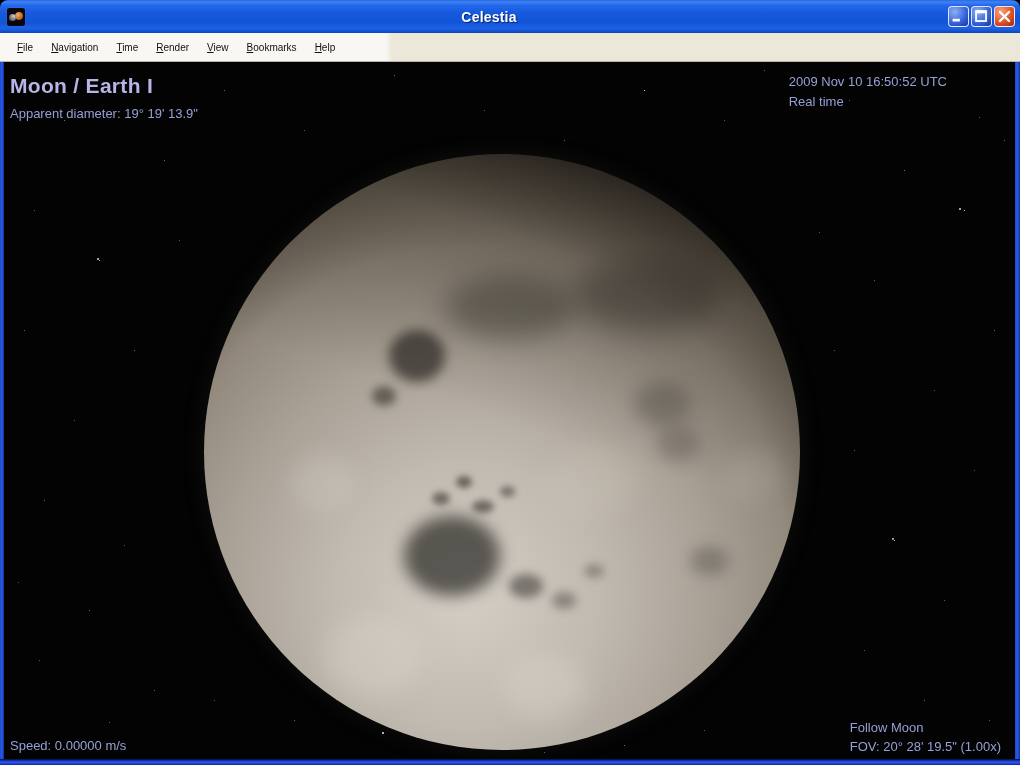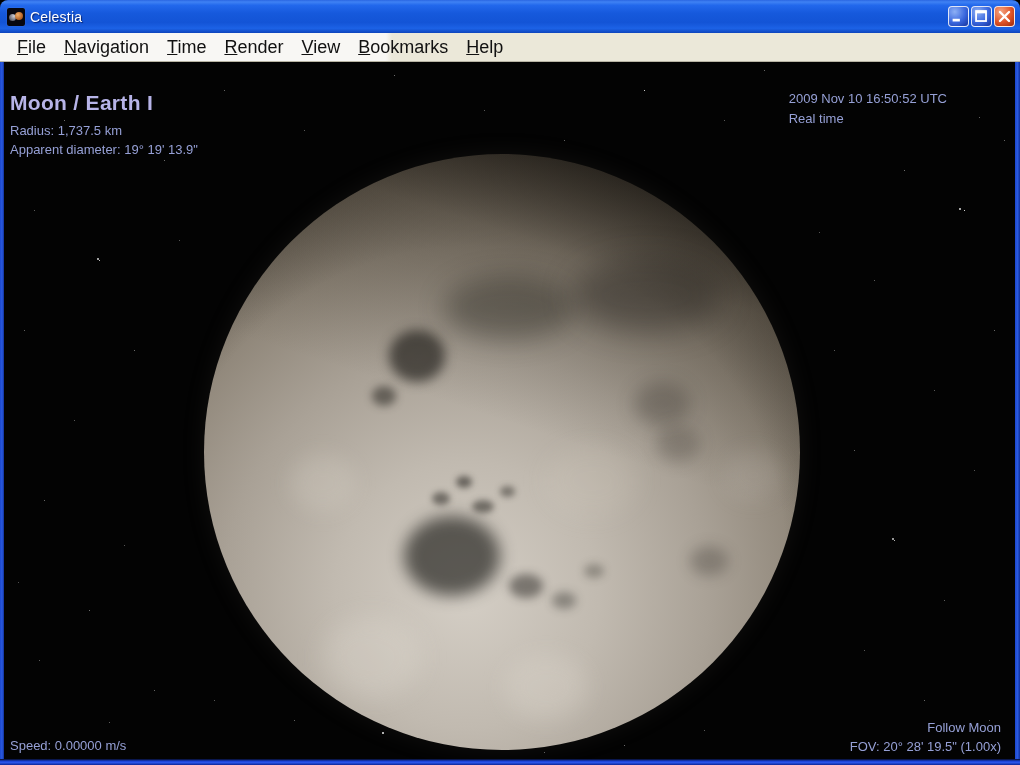--- a/index.html
+++ b/index.html
@@ -18,34 +18,34 @@
   
   .titlebar{height:33px;flex:0 0 33px;display:flex;align-items:center;padding:0 5px 0 7px;
     background:linear-gradient(180deg,#2a66e2 0%,#3f82f4 6%,#2268ec 16%,#1659dc 40%,#1354d6 68%,#1c62e6 86%,#0e44bc 100%);
     position:relative;z-index:50;}
   .app-icon{width:18px;height:18px;margin-right:5px;border-radius:2px;background:#07070f;
     position:relative;flex:0 0 18px;box-shadow:0 0 1px rgba(255,255,255,.4);}
   .app-icon .planet{position:absolute;right:2px;top:4px;width:8px;height:8px;border-radius:50%;
     background:radial-gradient(circle at 35% 35%,#f2b06a,#b05c20 70%,#743308);}
   .app-icon .crescent{position:absolute;left:2px;top:6px;width:7px;height:7px;border-radius:50%;
     background:radial-gradient(circle at 70% 30%,#cfcfd6,#5a5a66 75%);}
-  .title-text{color:#fff;font-weight:normal;font-size:14px;letter-spacing:.2px;
-    text-shadow:1px 1px 1px rgba(0,0,40,.6);flex:1;}
+  .title-text{color:#fff;font-weight:bold;font-size:14px;letter-spacing:.2px;
+    text-shadow:1px 1px 1px rgba(0,0,40,.6);flex:1;text-align:center;}
   .controls{display:flex;gap:2px;}
   .ctl{width:21px;height:21px;border-radius:4px;border:1px solid rgba(255,255,255,.85);
     position:relative;padding:0;cursor:pointer;}
   .ctl.min,.ctl.max{background:radial-gradient(circle at 30% 25%,#8db0f5,#3a67de 55%,#15339e 100%);}
   .ctl.close{background:radial-gradient(circle at 30% 25%,#f5a583,#e05428 55%,#9c2708 100%);}
   .ctl svg{position:absolute;inset:0;}
 
   
   .menubar{height:28px;flex:0 0 28px;display:flex;align-items:center;z-index:45;position:relative;
     background:linear-gradient(90deg,#f8f7f4 0px,#f8f7f4 386px,#ebe8d9 392px,#ebe8d9 100%);
     border-bottom:1px solid #b8b4a4;padding-left:8px;}
-  .menu-item{font-size:18px;color:#111;padding:4px 9px;cursor:default;white-space:nowrap;}
+  .menu-item{font-size:10px;color:#111;padding:4px 9px;cursor:default;white-space:nowrap;}
   .menu-item .mn{text-decoration:underline;}
 
   
   .viewport{position:relative;flex:1;background:#030303;overflow:hidden;margin:0 5px 6px 4px;}
 
   
   .stars{position:absolute;inset:0;}
   .stars .dim{position:absolute;width:1px;height:1px;background:transparent;
     box-shadow:60px 58px #6d6d6d,30px 148px #5a5a5a,95px 198px #bdbdbd,20px 268px #606060,
       130px 288px #6a6a6a,70px 358px #585858,40px 438px #666,120px 483px #555,
@@ -66,26 +66,26 @@
   .moon{position:absolute;left:200px;top:92px;width:596px;height:596px;border-radius:50%;
     overflow:hidden;
     background:
       linear-gradient(198deg,rgba(4,3,2,.92) 1%,rgba(22,19,15,.65) 10%,rgba(58,52,43,.38) 22%,rgba(0,0,0,0) 46%),
       radial-gradient(circle at 45% 68%,rgba(0,0,0,0) 60%,rgba(32,28,22,.38) 82%,rgba(6,5,3,.92) 100%),
       radial-gradient(circle at 44% 74%,#d4cec5 0%,#c1bab0 24%,#a9a196 44%,#8f8679 62%,#6d6457 78%,#3e382e 92%,#13100c 100%);
     box-shadow:0 0 24px rgba(120,115,105,.12);}
   .sp{position:absolute;border-radius:50%;}
 
   
-  .hud{position:absolute;color:#96a0d6;font-size:13px;line-height:1.5;z-index:20;margin-top:17px;}
+  .hud{position:absolute;color:#96a0d6;font-size:13px;line-height:1.5;z-index:20;}
   .hud-target{left:6px;top:8px;}
   .hud-target .obj{color:#b7b4e8;font-size:21px;font-weight:bold;letter-spacing:.3px;margin-bottom:2px;}
   .hud-time{right:68px;top:10px;}
   .hud-speed{left:6px;bottom:4px;}
-  .hud-fov{right:14px;bottom:2px;text-align:right;line-height:1.45;}
+  .hud-fov{right:14px;bottom:2px;line-height:1.45;}
 
   
   .watermark{position:absolute;right:4px;bottom:-6px;z-index:60;font-weight:bold;font-size:40px;
     letter-spacing:1px;color:rgba(12,12,18,.35);-webkit-text-stroke:2px #ededed;
     white-space:nowrap;font-family:"DejaVu Sans",sans-serif;}
   .watermark .ok-box{display:inline-block;border:3px solid #ededed;border-radius:16px;
     padding:0 9px 2px 9px;margin:0 3px;line-height:1.05;}
 </style>
 </head>
 <body>
@@ -155,21 +155,20 @@
 
       <div class="sp" style="left:118px;top:462px;width:100px;height:82px;background:rgba(236,231,223,.22);filter:blur(12px);"></div>
       <div class="sp" style="left:300px;top:500px;width:84px;height:66px;background:rgba(238,234,226,.2);filter:blur(11px);"></div>
       <div class="sp" style="left:86px;top:300px;width:66px;height:58px;background:rgba(232,227,218,.18);filter:blur(10px);"></div>
       <div class="sp" style="left:342px;top:292px;width:92px;height:70px;background:rgba(228,222,212,.13);filter:blur(12px);"></div>
       <div class="sp" style="left:520px;top:296px;width:58px;height:50px;background:rgba(222,215,204,.14);filter:blur(10px);"></div>
     </div>
 
     <div class="hud hud-target">
       <div class="obj">Moon / Earth I</div>
-      <div>Radius: 1,737.5 km</div>
       <div>Apparent diameter: 19° 19' 13.9"</div>
     </div>
 
     <div class="hud hud-time">
       <div>2009 Nov 10 16:50:52 UTC</div>
       <div>Real time</div>
     </div>
 
     <div class="hud hud-speed">Speed: 0.00000 m/s</div>
 

